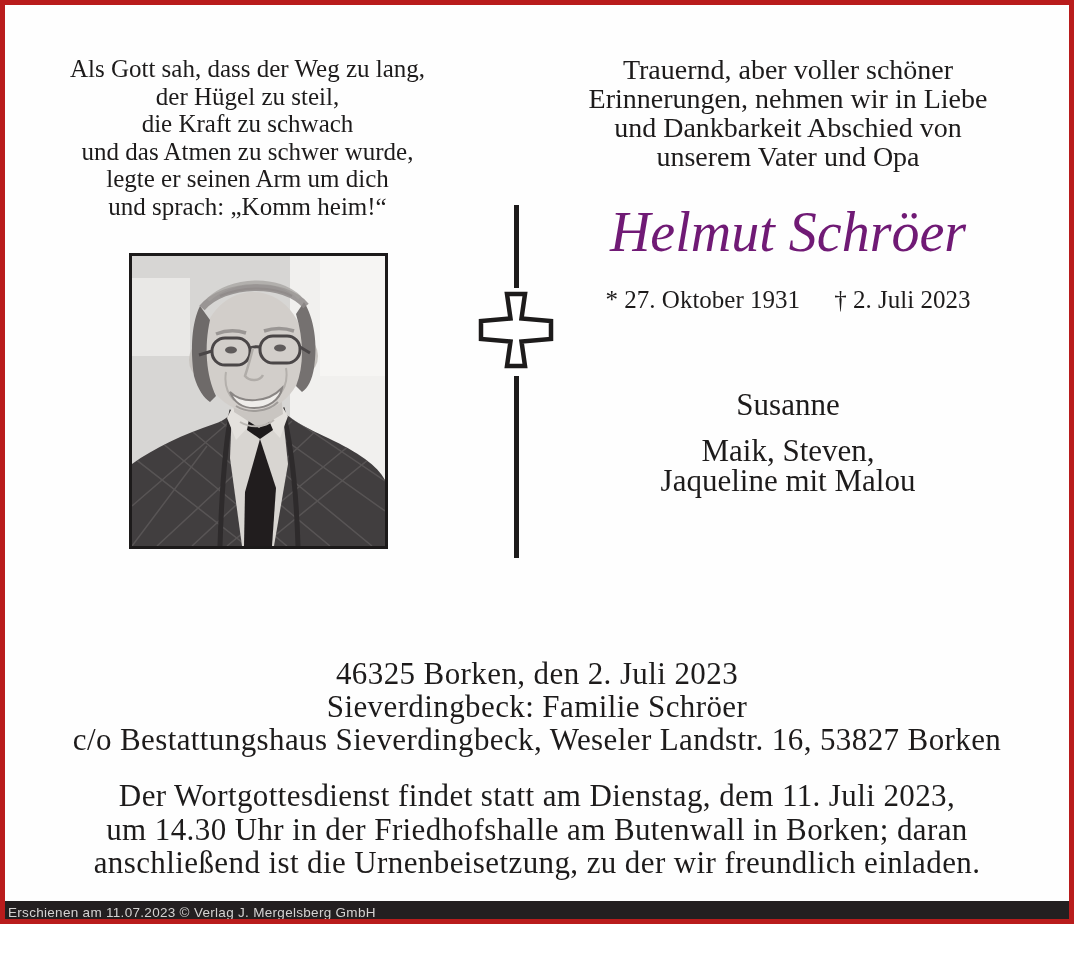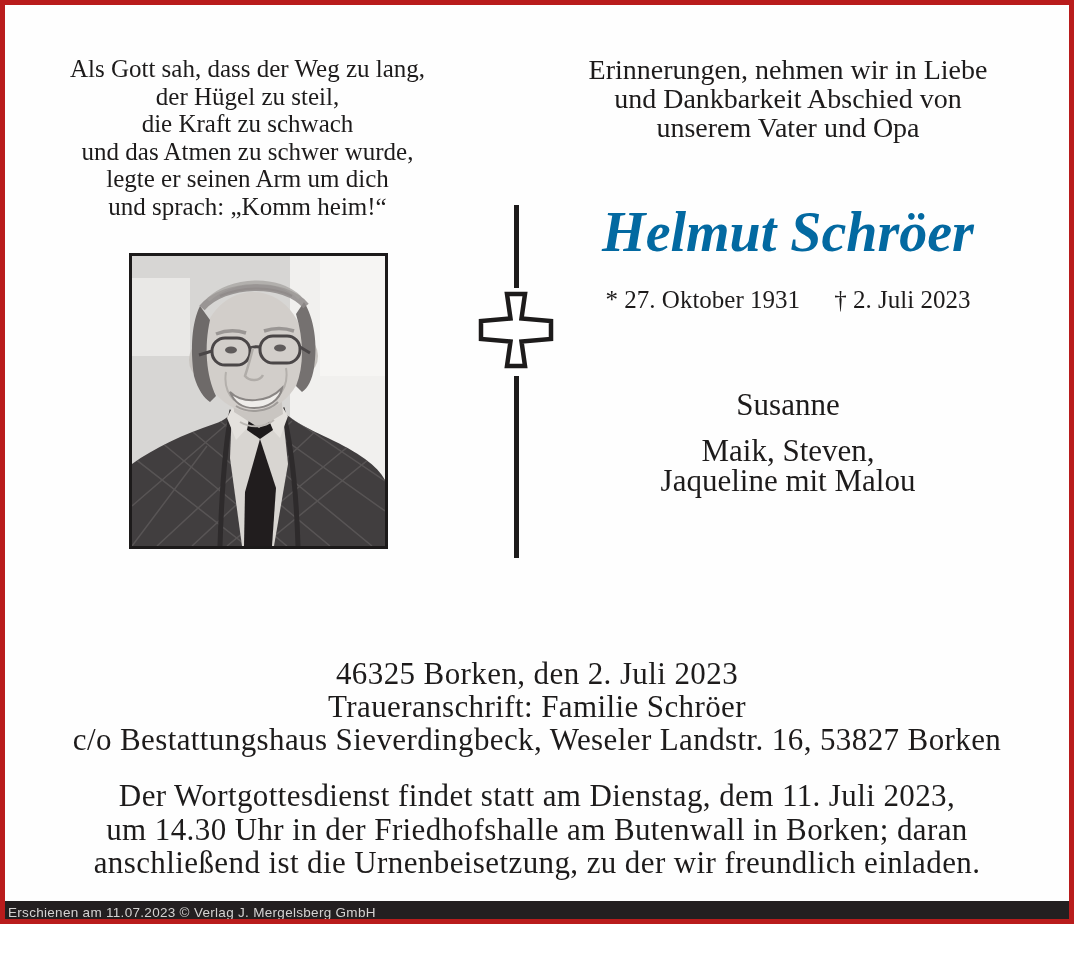--- a/index.html
+++ b/index.html
@@ -17,22 +17,22 @@
   .blk span{display:block;}
 
   
   .poem{left:10px;top:50px;width:465px;font-size:25px;line-height:27.5px;}
 
   
   .intro{left:533px;top:50px;width:500px;font-size:28px;line-height:29px;}
   .name{
     left:533px;top:197px;width:500px;
     font-size:56px;line-height:60px;
-    font-weight:bold;font-style:italic;
-    color:#0369a1;
+    font-weight:normal;font-style:italic;
+    color:#701a75;
   }
   .dates{left:533px;top:281px;width:500px;font-size:25px;line-height:28px;}
   .dates span{display:inline-block;}
   .dates .death{margin-left:28px;}
   .mourners{left:533px;top:385px;width:500px;font-size:31px;line-height:30px;}
   .mourners .group{margin:0;}
   .mourners .g1{margin-bottom:16px;}
   .mourners .g2{}
 
   
@@ -73,20 +73,21 @@
   <div class="blk poem">
     <span>Als Gott sah, dass der Weg zu lang,</span>
     <span>der Hügel zu steil,</span>
     <span>die Kraft zu schwach</span>
     <span>und das Atmen zu schwer wurde,</span>
     <span>legte er seinen Arm um dich</span>
     <span>und sprach: „Komm heim!“</span>
   </div>
 
   <div class="blk intro">
+    <span>Trauernd, aber voller schöner</span>
     <span>Erinnerungen, nehmen wir in Liebe</span>
     <span>und Dankbarkeit Abschied von</span>
     <span>unserem Vater und Opa</span>
   </div>
 
   <div class="vline vline-top"></div>
   <svg class="cross" viewBox="0 0 76 78" xmlns="http://www.w3.org/2000/svg">
     <path d="M29,3 L47,3 L43.5,27.5 L73,30 L73,48 L43.5,50.5 L47,75 L29,75 L32.5,50.5 L3,48 L3,30 L32.5,27.5 Z" fill="#ffffff" stroke="#1d1b1b" stroke-width="4.5" stroke-linejoin="miter"></path>
   </svg>
   <div class="vline vline-bottom"></div>
@@ -163,21 +164,21 @@
 
     <path d="M94,116 C92,128 96,138 102,144 M154,112 C156,124 152,134 146,140" stroke="#b4b0ac" stroke-width="2" fill="none"></path>
 
     <path d="M98,136 C110,148 136,147 150,132 C148,144 136,152 122,152 C110,152 102,146 98,136 Z" fill="#efedea" stroke="#8a8684" stroke-width="2"></path>
     <path d="M104,150 C116,158 136,156 146,146" stroke="#a09c99" stroke-width="2" fill="none"></path>
     <path d="M108,166 C118,172 132,172 142,164" stroke="#bcb8b4" stroke-width="2" fill="none"></path>
   </svg>
 
   <div class="blk address">
     <span>46325 Borken, den 2. Juli 2023</span>
-    <span>Traueranschrift: Familie Schröer</span>
+    <span>Sieverdingbeck: Familie Schröer</span>
     <span>c/o Bestattungshaus Sieverdingbeck, Weseler Landstr. 16, 53827 Borken</span>
   </div>
 
   <div class="blk service">
     <span>Der Wortgottesdienst findet statt am Dienstag, dem 11. Juli 2023,</span>
     <span>um 14.30 Uhr in der Friedhofshalle am Butenwall in Borken; daran</span>
     <span>anschließend ist die Urnenbeisetzung, zu der wir freundlich einladen.</span>
   </div>
 
   <div class="footerbar">

